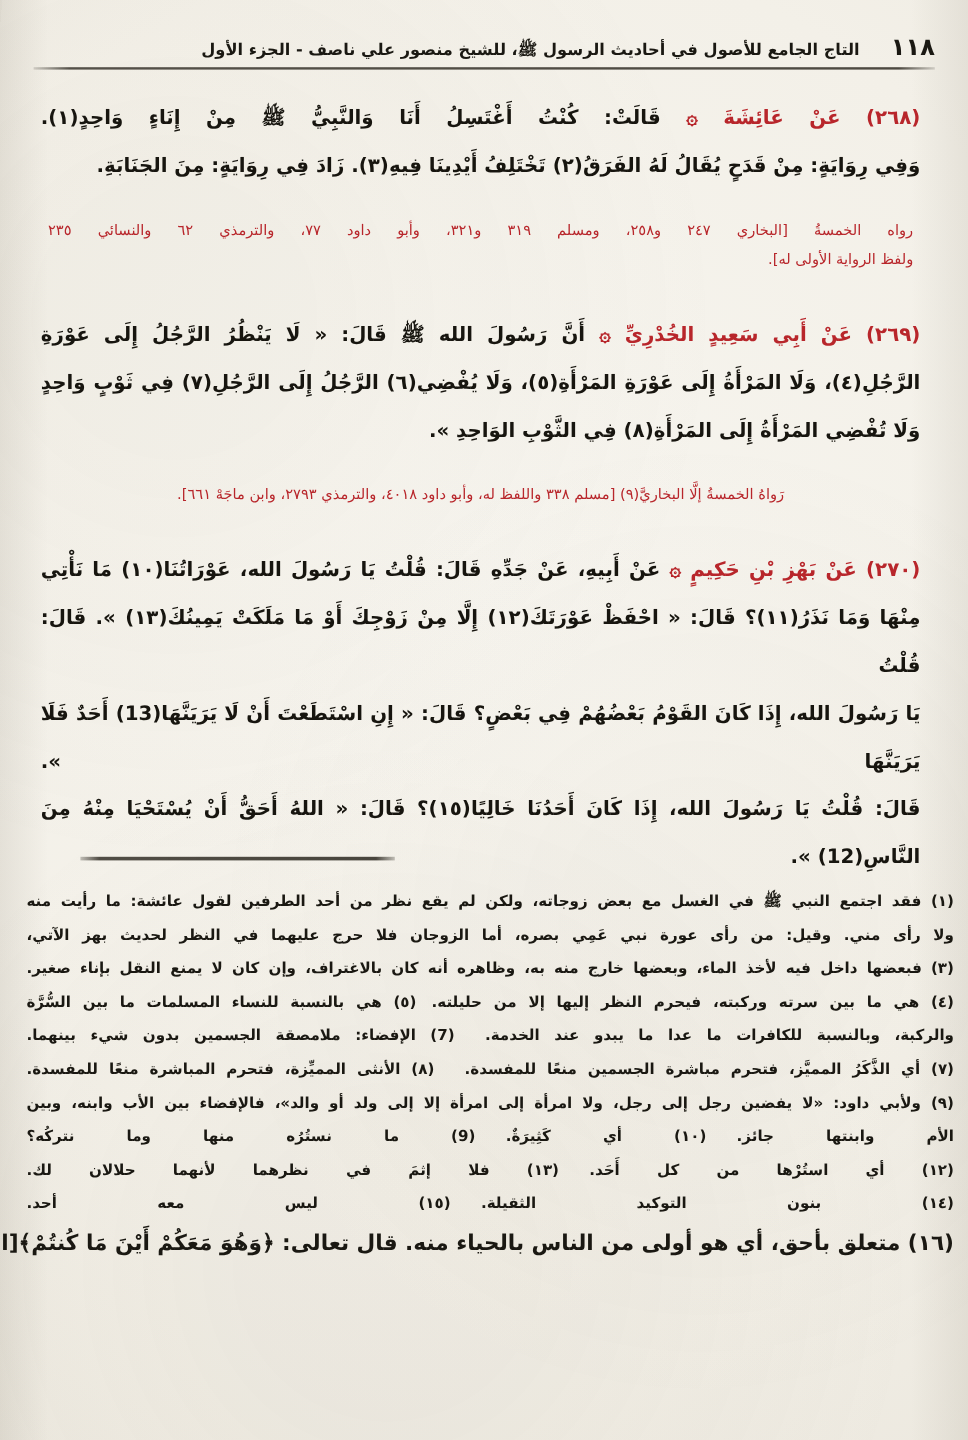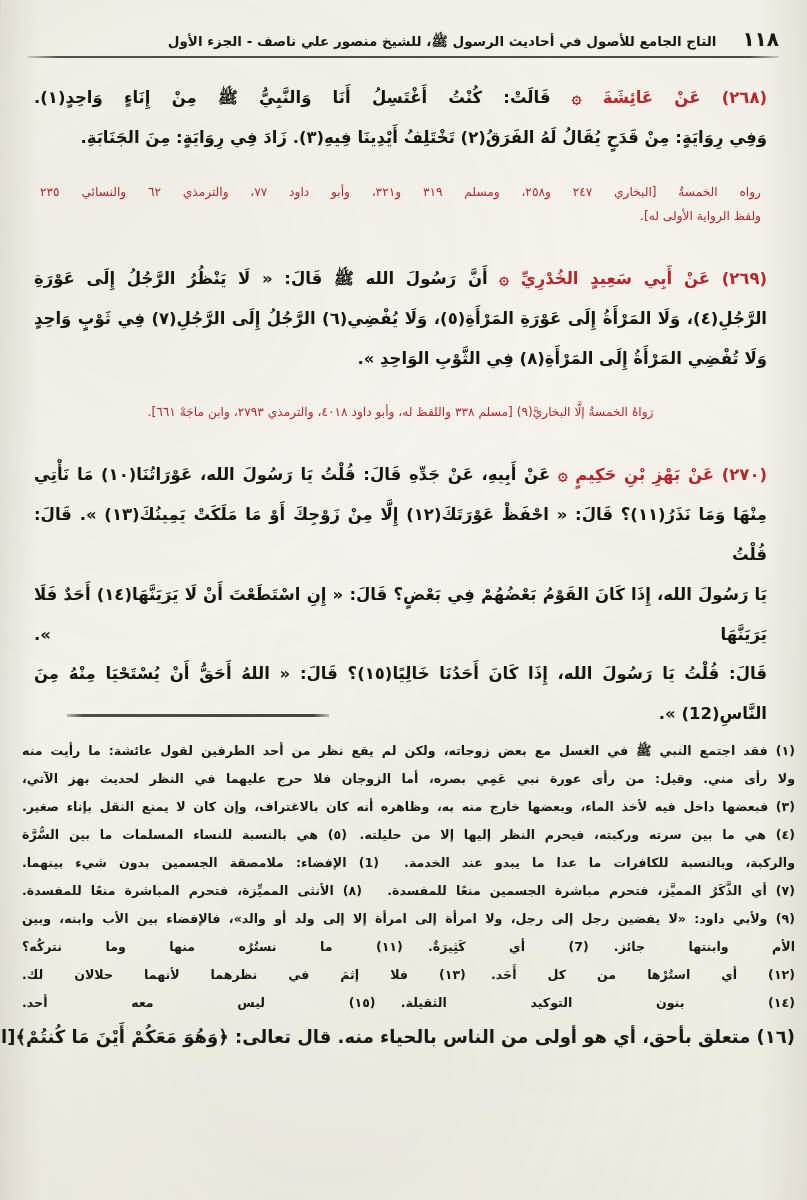--- a/index.html
+++ b/index.html
@@ -195,36 +195,36 @@
         <div class="h-text">الرَّجُلِ(٤)، وَلَا المَرْأَةُ إِلَى عَوْرَةِ المَرْأَةِ(٥)، وَلَا يُفْضِي(٦) الرَّجُلُ إِلَى الرَّجُلِ(٧) فِي ثَوْبٍ وَاحِدٍ</div>
         <div class="h-text last-natural">وَلَا تُفْضِي المَرْأَةُ إِلَى المَرْأَةِ(٨) فِي الثَّوْبِ الوَاحِدِ ».</div>
         <div class="takhrij single">رَواهُ الخمسةُ إلَّا البخاريَّ(٩) [مسلم ٣٣٨ واللفظ له، وأبو داود ٤٠١٨، والترمذي ٢٧٩٣، وابن ماجَهْ ٦٦١].</div>
       </div>
 
       <div class="gap-md"></div>
 
       <div class="hadith">
         <div class="h-text"><span class="lead">(٢٧٠) عَنْ بَهْزِ بْنِ حَكِيمٍ ۞ </span>عَنْ أَبِيهِ، عَنْ جَدِّهِ قَالَ: قُلْتُ يَا رَسُولَ الله، عَوْرَاتُنَا(١٠) مَا نَأْتِي</div>
         <div class="h-text">مِنْهَا وَمَا نَذَرُ(١١)؟ قَالَ: « احْفَظْ عَوْرَتَكَ(١٢) إِلَّا مِنْ زَوْجِكَ أَوْ مَا مَلَكَتْ يَمِينُكَ(١٣) ». قَالَ: قُلْتُ</div>
-        <div class="h-text">يَا رَسُولَ الله، إِذَا كَانَ القَوْمُ بَعْضُهُمْ فِي بَعْضٍ؟ قَالَ: « إِنِ اسْتَطَعْتَ أَنْ لَا يَرَيَنَّهَا(١٤) أَحَدٌ فَلَا يَرَيَنَّهَا ».</div>
+        <div class="h-text">يَا رَسُولَ الله، إِذَا كَانَ القَوْمُ بَعْضُهُمْ فِي بَعْضٍ؟ قَالَ: « إِنِ اسْتَطَعْتَ أَنْ لَا يَرَيَنَّهَا(13) أَحَدٌ فَلَا يَرَيَنَّهَا ».</div>
         <div class="h-text last-natural">قَالَ: قُلْتُ يَا رَسُولَ الله، إِذَا كَانَ أَحَدُنَا خَالِيًا(١٥)؟ قَالَ: « اللهُ أَحَقُّ أَنْ يُسْتَحْيَا مِنْهُ مِنَ النَّاسِ(12) ».</div>
       </div>
 
     </div>
 
     <div class="fn-rule"></div>
 
     <div class="footnotes">
       <span class="fn-line">(١) فقد اجتمع النبي ﷺ في الغسل مع بعض زوجاته، ولكن لم يقع نظر من أحد الطرفين لقول عائشة: ما رأيت منه</span>
       <span class="fn-line">ولا رأى مني. وقيل: من رأى عورة نبي عَمِي بصره، أما الزوجان فلا حرج عليهما في النظر لحديث بهز الآتي،</span>
       <span class="fn-line">(٣) فبعضها داخل فيه لأخذ الماء، وبعضها خارج منه به، وظاهره أنه كان بالاغتراف، وإن كان لا يمنع النقل بإناء صغير.</span>
       <span class="fn-line">(٤) هي ما بين سرته وركبته، فيحرم النظر إليها إلا من حليلته. (٥) هي بالنسبة للنساء المسلمات ما بين السُّرَّة</span>
-      <span class="fn-line">والركبة، وبالنسبة للكافرات ما عدا ما يبدو عند الخدمة.  (1) الإفضاء: ملامصقة الجسمين بدون شيء بينهما.</span>
+      <span class="fn-line">والركبة، وبالنسبة للكافرات ما عدا ما يبدو عند الخدمة.  (7) الإفضاء: ملامصقة الجسمين بدون شيء بينهما.</span>
       <span class="fn-line">(٧) أي الذَّكَرُ المميَّز، فتحرم مباشرة الجسمين منعًا للمفسدة.  (٨) الأنثى المميِّزة، فتحرم المباشرة منعًا للمفسدة.</span>
       <span class="fn-line">(٩) ولأبي داود: «لا يفضين رجل إلى رجل، ولا امرأة إلى امرأة إلا إلى ولد أو والد»، فالإفضاء بين الأب وابنه، وبين</span>
-      <span class="fn-line ragged">الأم وابنتها جائز.  (7) أي كَثِيرَةٌ.  (١١) ما نستُرُه منها وما نتركُه؟</span>
+      <span class="fn-line ragged">الأم وابنتها جائز.  (١٠) أي كَثِيرَةٌ.  (9) ما نستُرُه منها وما نتركُه؟</span>
       <span class="fn-line ragged">(١٢) أي استُرْها من كل أَحَد.  (١٣) فلا إثمَ في نظرهما لأنهما حلالان لك.</span>
       <span class="fn-line ragged">(١٤) بنون التوكيد الثقيلة.  (١٥) ليس معه أحد.</span>
       <span class="fn-line ragged quran">(١٦) متعلق بأحق، أي هو أولى من الناس بالحياء منه. قال تعالى: ﴿وَهُوَ مَعَكُمْ أَيْنَ مَا كُنتُمْ﴾[الحديد: ٤].</span>
     </div>
 
   </div>
 </div>
 
 </body></html>

